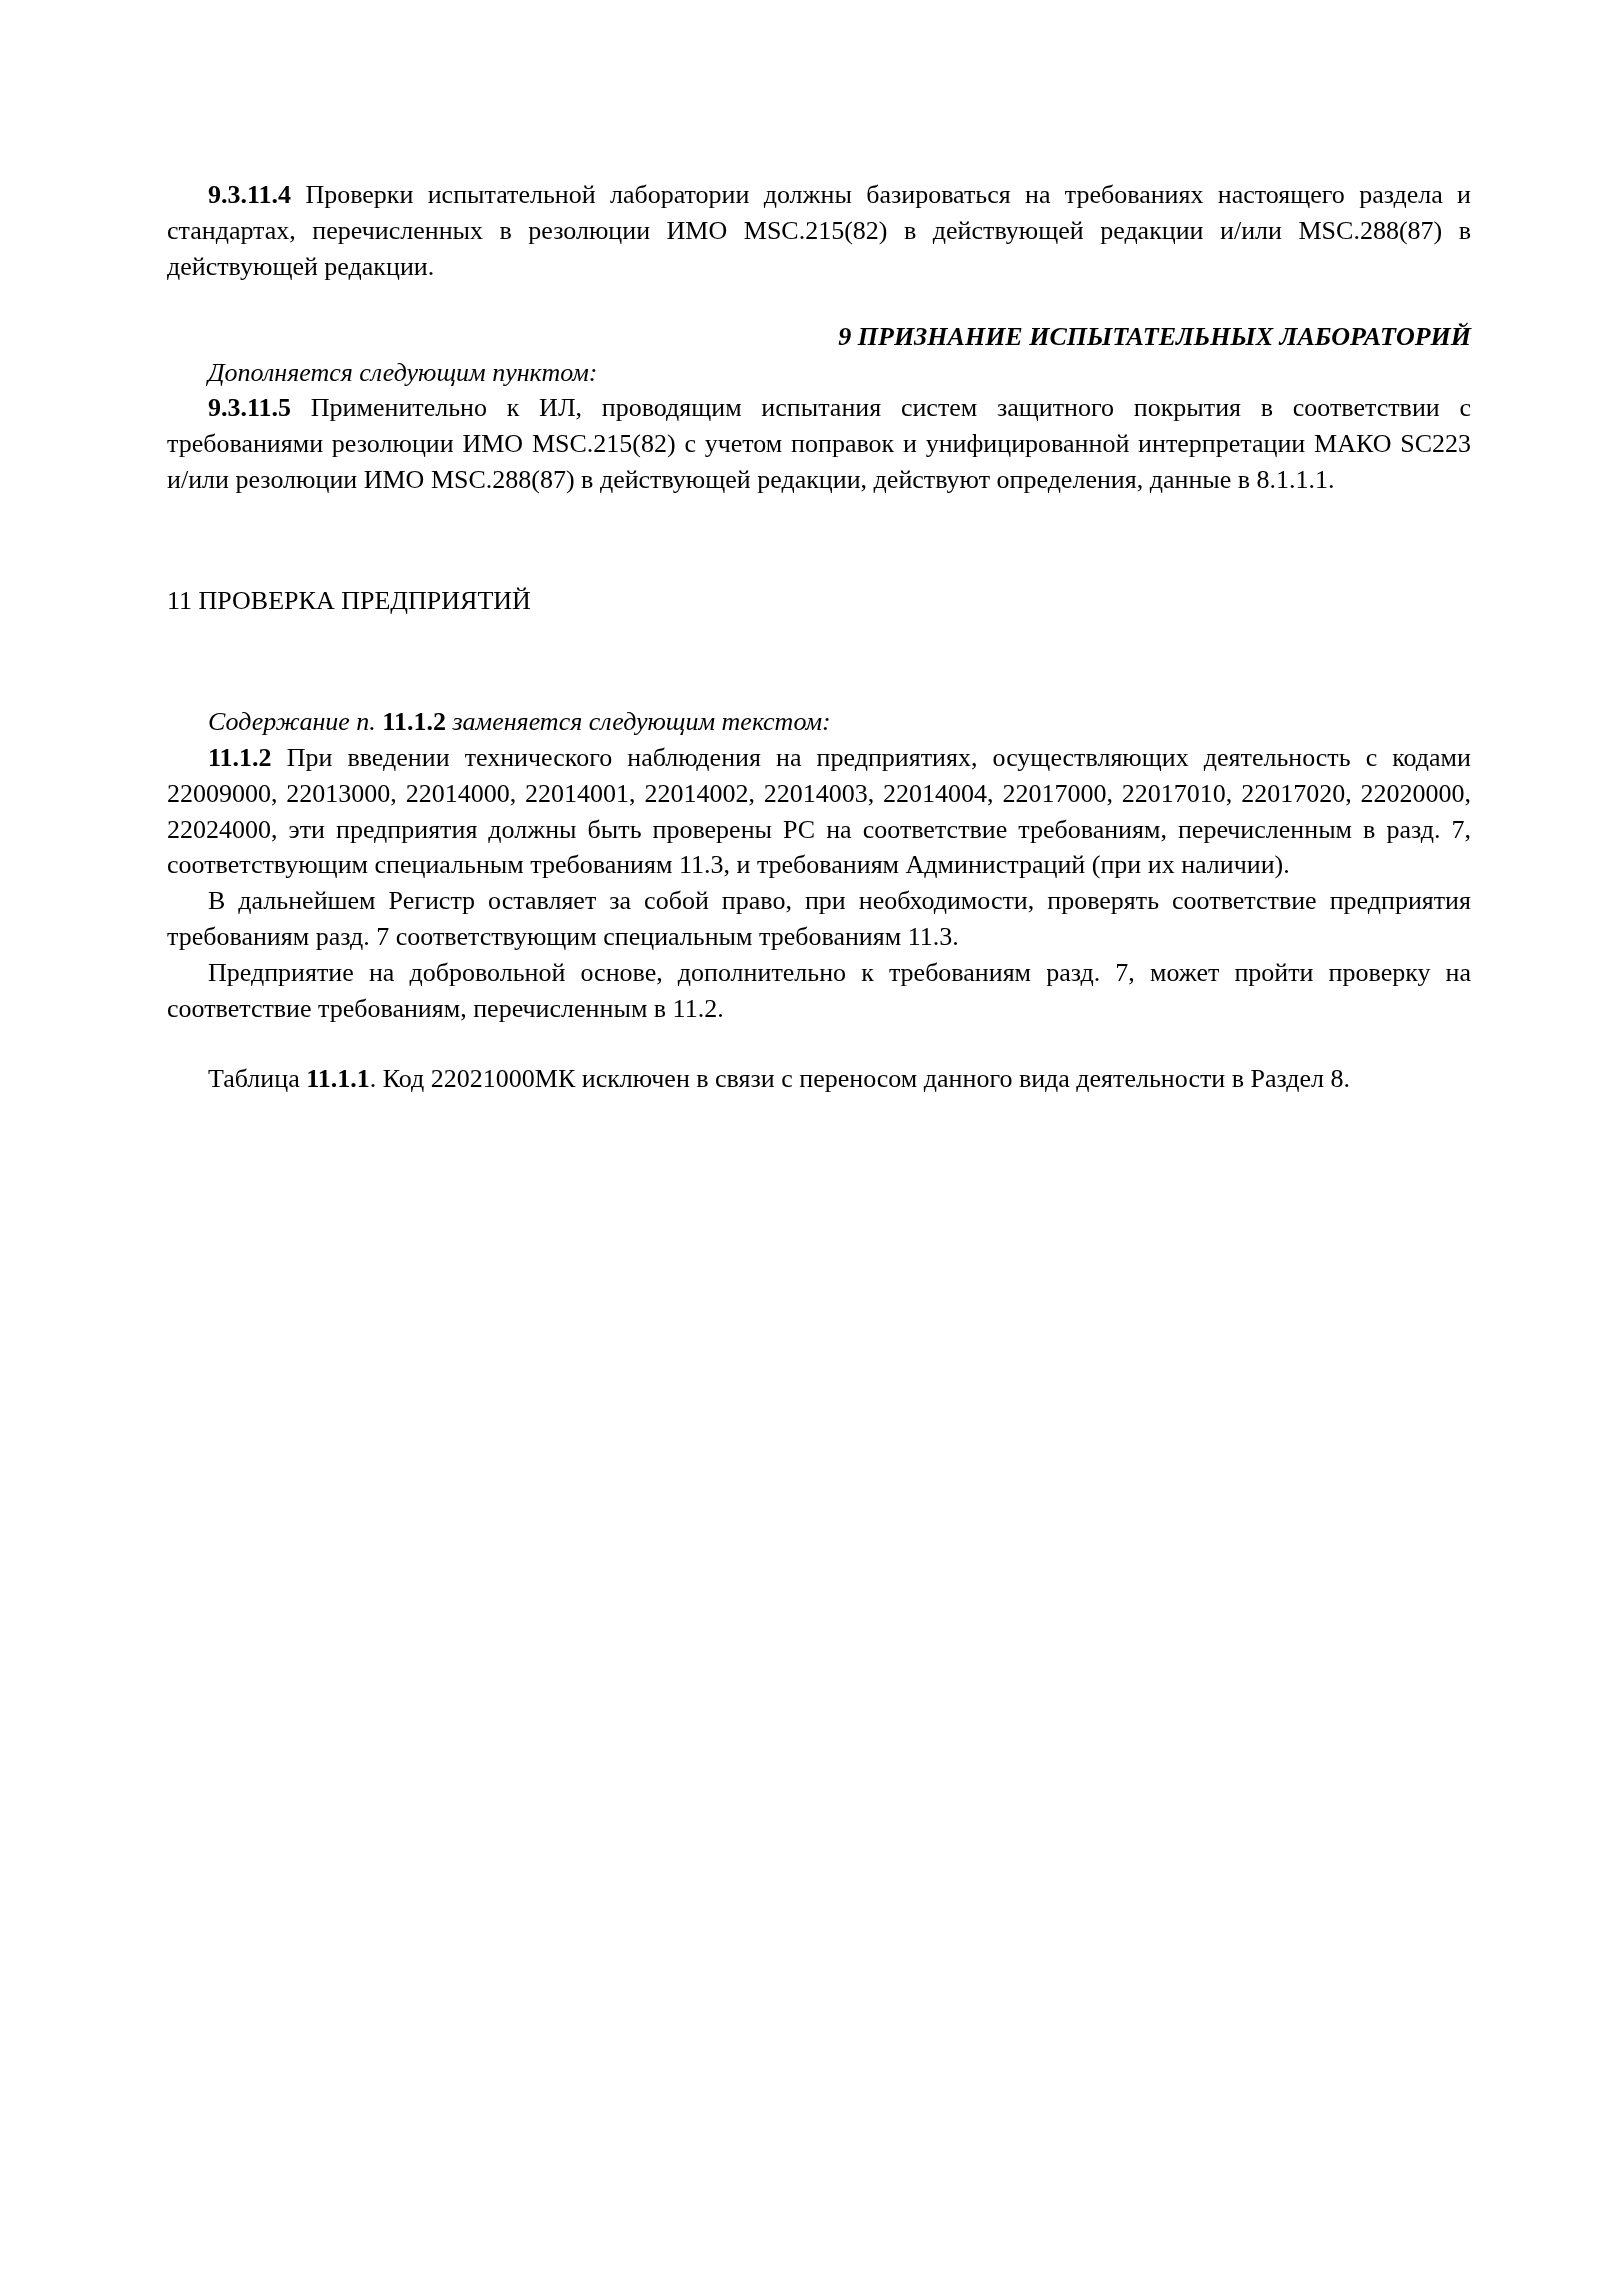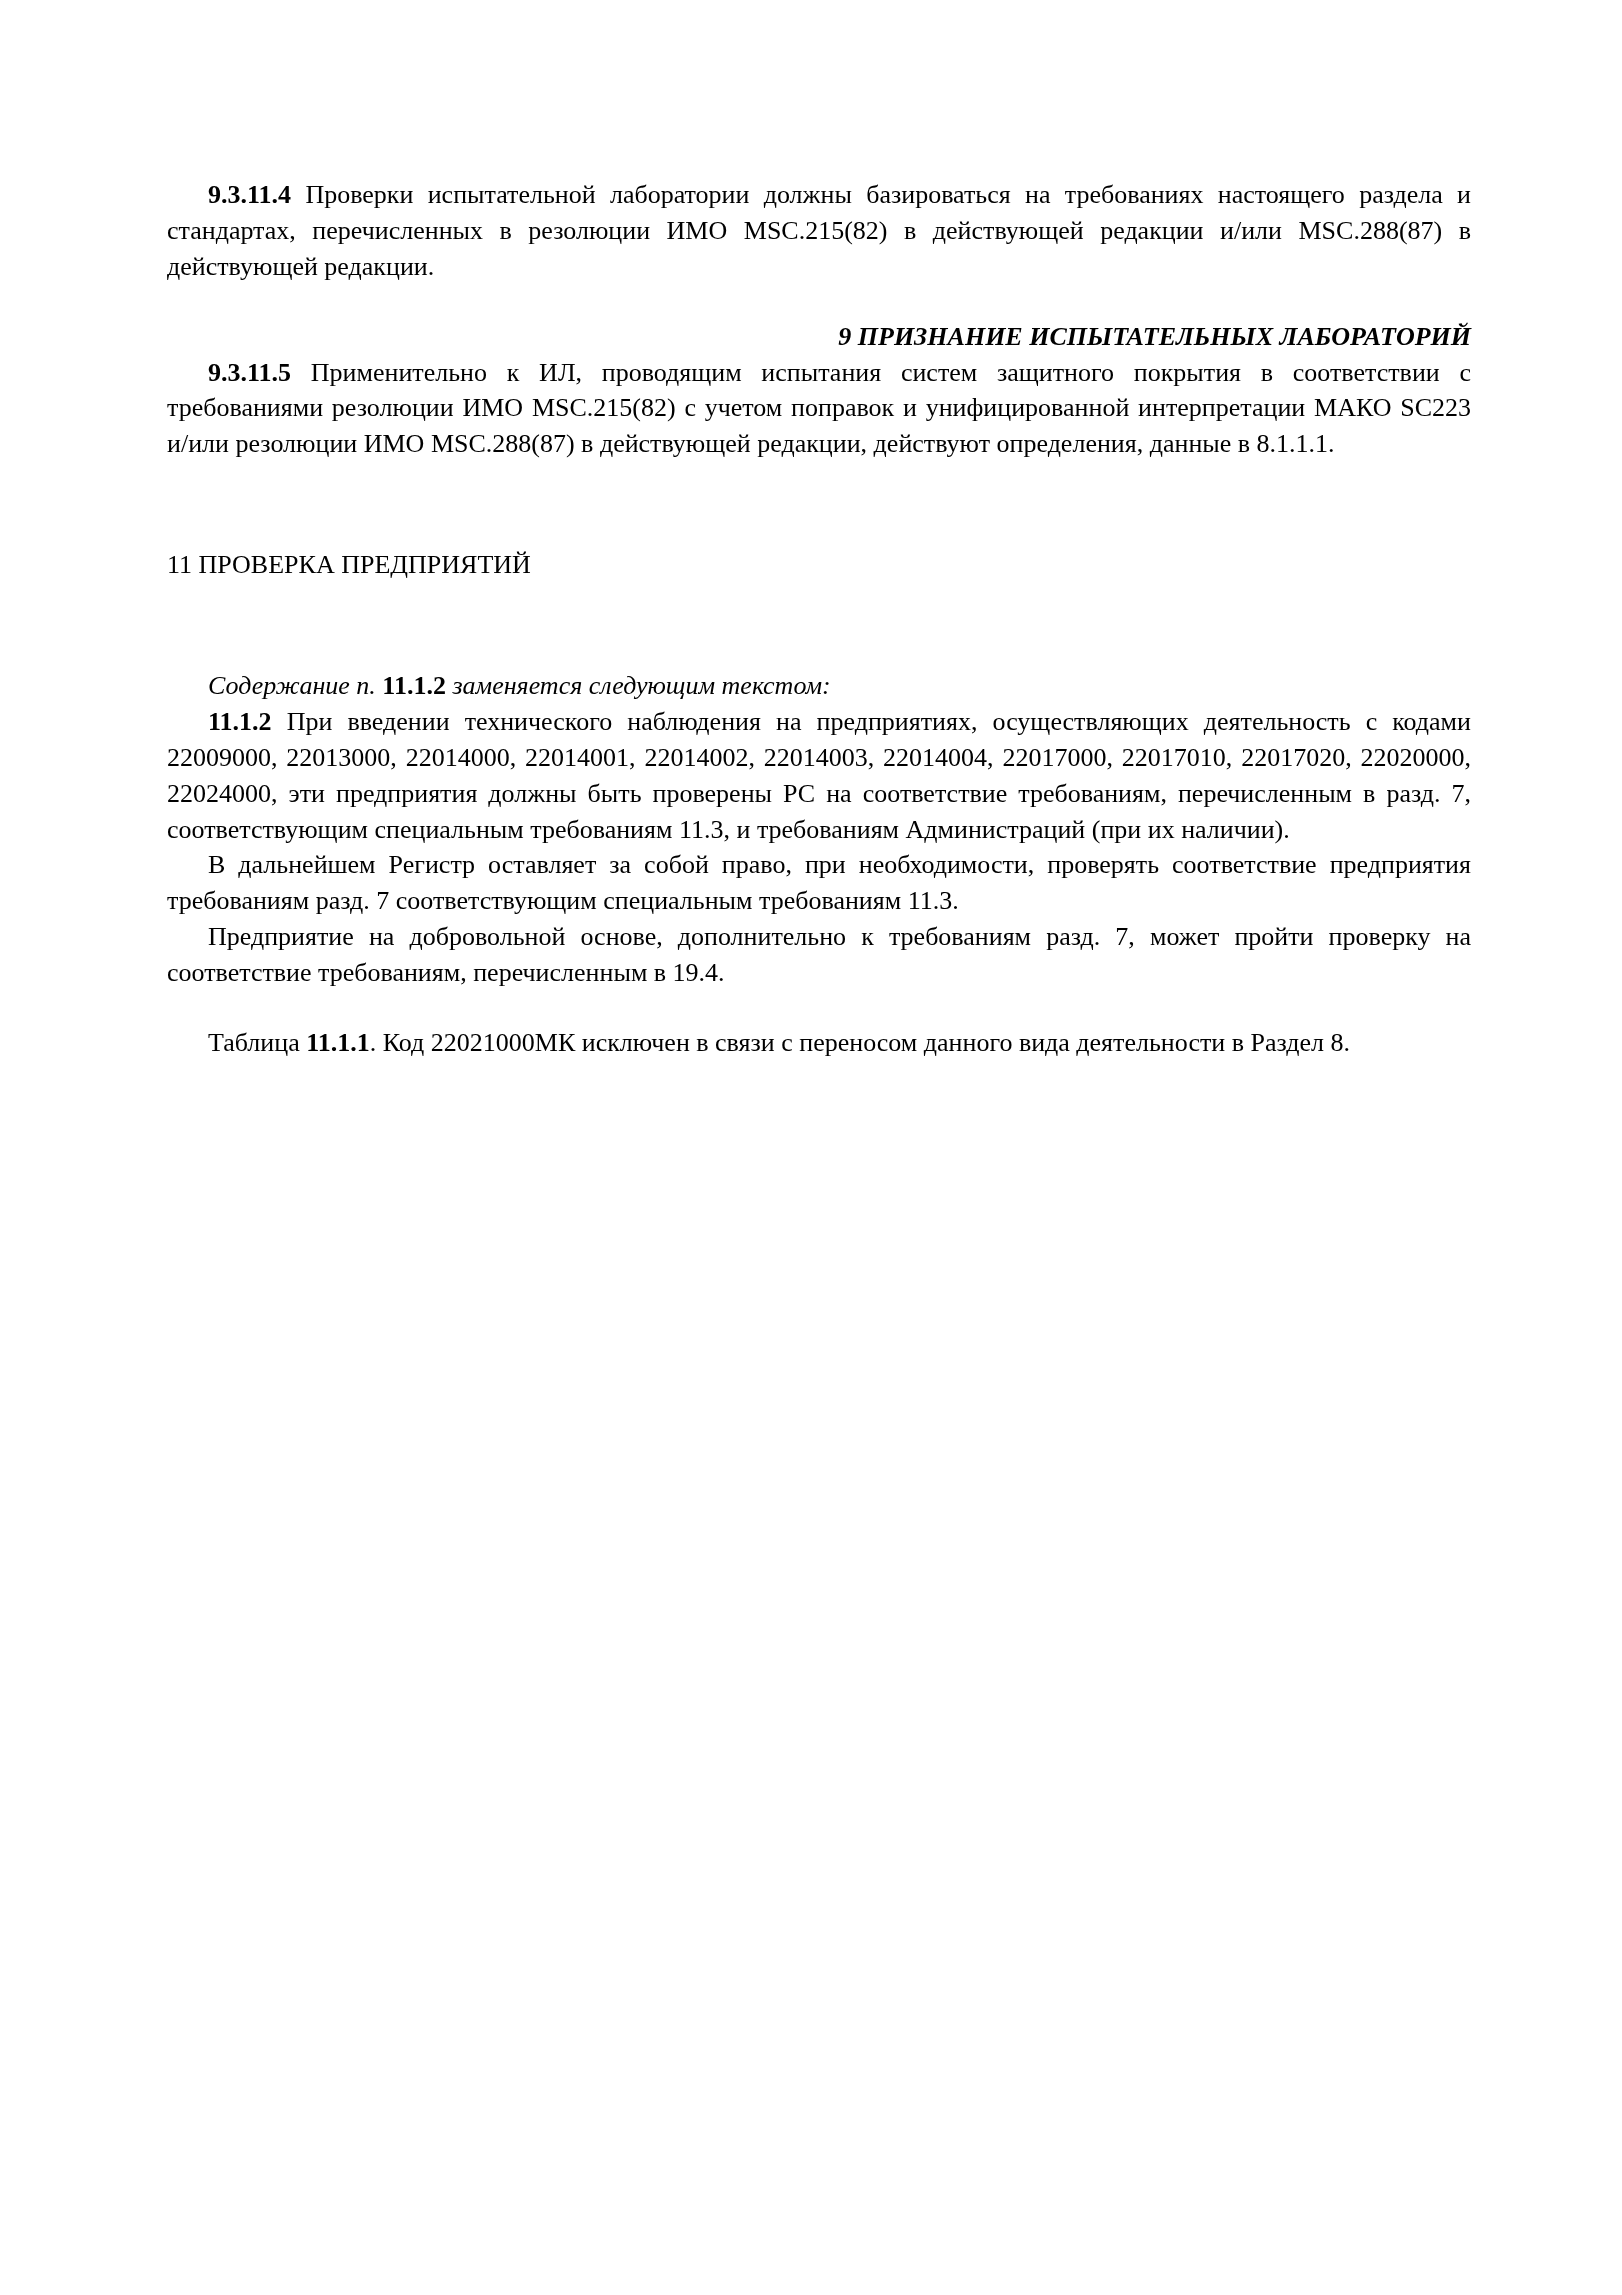--- a/index.html
+++ b/index.html
@@ -54,36 +54,37 @@
 
 <div class="page">
   <div class="doc-body">
 
     <p class="para indent just"><b>9.3.11.4</b><span> Проверки испытательной лаборатории должны базироваться на требованиях настоящего раздела и стандартах, перечисленных в резолюции ИМО MSC.215(82) в действующей редакции и/или MSC.288(87) в действующей редакции.</span></p>
 
     <div class="gap-md"></div>
 
     <p class="heading-center">9 ПРИЗНАНИЕ ИСПЫТАТЕЛЬНЫХ ЛАБОРАТОРИЙ</p>
 
+    <p class="para indent nojust i">Дополняется следующим пунктом:</p>
 
     <p class="para indent just"><b>9.3.11.5</b><span> Применительно к ИЛ, проводящим испытания систем защитного покрытия в соответствии с требованиями резолюции ИМО MSC.215(82) с учетом поправок и унифицированной интерпретации МАКО SC223 и/или резолюции ИМО MSC.288(87) в действующей редакции, действуют определения, данные в 8.1.1.1.</span></p>
 
     <div class="gap-xl"></div>
 
     <p class="heading-center-plain">11 ПРОВЕРКА ПРЕДПРИЯТИЙ</p>
 
     <div class="gap-xl"></div>
 
     <p class="para indent nojust"><span class="i">Содержание п. </span><b>11.1.2</b><span class="i"> заменяется следующим текстом:</span></p>
 
     <p class="para indent just"><b>11.1.2</b><span> При введении технического наблюдения на предприятиях, осуществляющих деятельность с кодами 22009000, 22013000, 22014000, 22014001, 22014002, 22014003, 22014004, 22017000, 22017010, 22017020, 22020000, 22024000, эти предприятия должны быть проверены РС на соответствие требованиям, перечисленным в разд. 7, соответствующим специальным требованиям 11.3, и требованиям Администраций (при их наличии).</span></p>
 
     <p class="para indent just">В дальнейшем Регистр оставляет за собой право, при необходимости, проверять соответствие предприятия требованиям разд. 7 соответствующим специальным требованиям 11.3.</p>
 
-    <p class="para indent just">Предприятие на добровольной основе, дополнительно к требованиям разд. 7, может пройти проверку на соответствие требованиям, перечисленным в 19.4.</p>
+    <p class="para indent just">Предприятие на добровольной основе, дополнительно к требованиям разд. 7, может пройти проверку на соответствие требованиям, перечисленным в 11.2.</p>
 
     <div class="gap-md"></div>
 
     <p class="para indent just"><span>Таблица </span><b>11.1.1</b><span>. Код 22021000МК исключен в связи с переносом данного вида деятельности в Раздел 8.</span></p>
 
     <div class="gap-md"></div>
 
 
   </div>
 </div>

